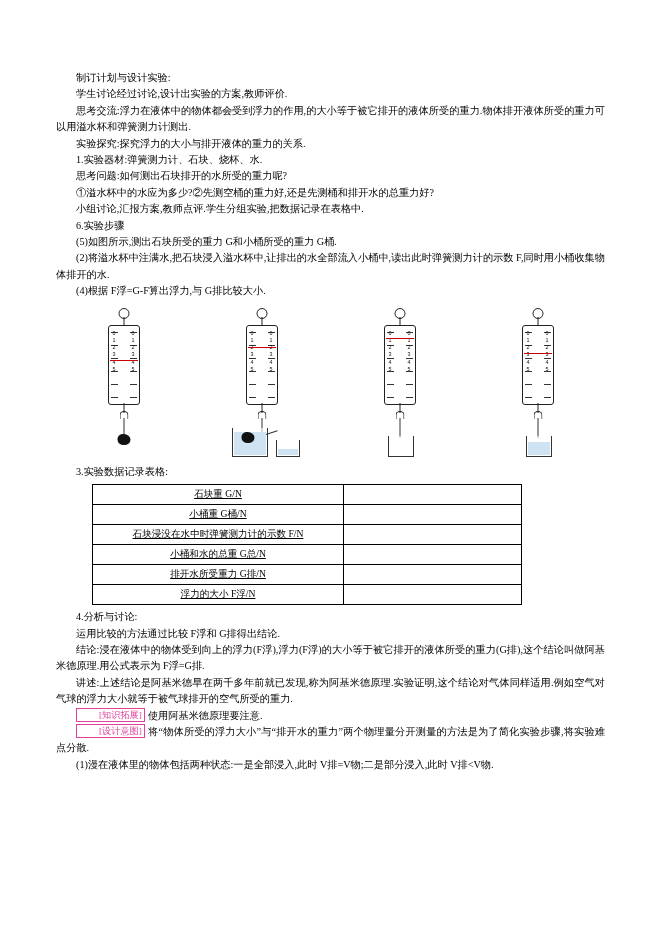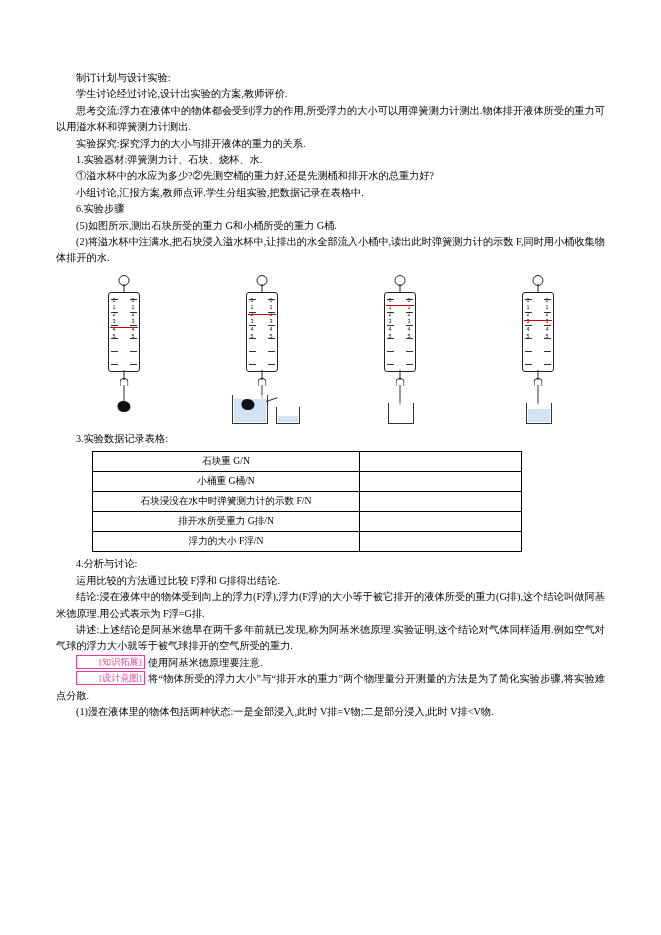--- a/index.html
+++ b/index.html
@@ -173,21 +173,22 @@
   
   table.data {
     border-collapse: collapse;
     width: 430px;
     margin: 4px 0 4px 36px;
     font-size: 9.6px;
   }
   table.data td {
     border: 1px solid #000;
     height: 17px;
-    padding: 1px 8px;
+    padding: 1px 0;
+    text-decoration: underline;
   }
   table.data td.label {
     width: 250px;
     text-align: center;
   }
   .tagbox {
     display: inline-block;
     border: 1px solid #e0409a;
     color: #e0409a;
     font-size: 9.2px;
@@ -197,28 +198,30 @@
     vertical-align: 1px;
   }
 </style>
 </head>
 <body>
 
 <div class="page">
 
   <p class="para indent2">制订计划与设计实验:</p>
   <p class="para indent2">学生讨论经过讨论,设计出实验的方案,教师评价.</p>
-  <p class="para indent2">思考交流:浮力在液体中的物体都会受到浮力的作用,所受浮力的大小可以用弹簧测力计测出.物体排开液体所受的重力可以用溢水杯和弹簧测力计测出.</p>
+  <p class="para indent2">思考交流:浮力在液体中的物体都会受到浮力的作用,的大小等于被它排开的液体所受的重力.物体排开液体所受的重力可以用溢水杯和弹簧测力计测出.</p>
   <p class="para indent2">实验探究:探究浮力的大小与排开液体的重力的关系.</p>
   <p class="para indent2">1.实验器材:弹簧测力计、石块、烧杯、水.</p>
+  <p class="para indent2">思考问题:如何测出石块排开的水所受的重力呢?</p>
   <p class="para indent2">①溢水杯中的水应为多少?②先测空桶的重力好,还是先测桶和排开水的总重力好?</p>
   <p class="para indent2">小组讨论,汇报方案,教师点评.学生分组实验,把数据记录在表格中.</p>
   <p class="para indent2">6.实验步骤</p>
   <p class="para indent2">(5)如图所示,测出石块所受的重力 G和小桶所受的重力 G桶.</p>
   <p class="para indent2">(2)将溢水杯中注满水,把石块浸入溢水杯中,让排出的水全部流入小桶中,读出此时弹簧测力计的示数 F,同时用小桶收集物体排开的水.</p>
+  <p class="para indent2">(4)根据 F浮=G-F算出浮力,与 G排比较大小.</p>
 
   <div class="figure">
     <div class="instr-row">
 
       <div class="unit">
         <div class="hook-top"></div>
         <div class="stem"></div>
         <div class="body-sp">
           <div class="ticks">
             <i style="top:2px"></i>
@@ -352,20 +355,24 @@
       </tr>
       <tr>
         <td class="label">小桶重 G桶/N</td>
         <td></td>
       </tr>
       <tr>
         <td class="label">石块浸没在水中时弹簧测力计的示数 F/N</td>
         <td></td>
       </tr>
       <tr>
+        <td class="label">小桶和水的总重 G总/N</td>
+        <td></td>
+      </tr>
+      <tr>
         <td class="label">排开水所受重力 G排/N</td>
         <td></td>
       </tr>
       <tr>
         <td class="label">浮力的大小 F浮/N</td>
         <td></td>
       </tr>
     </tbody>
   </table>
 

